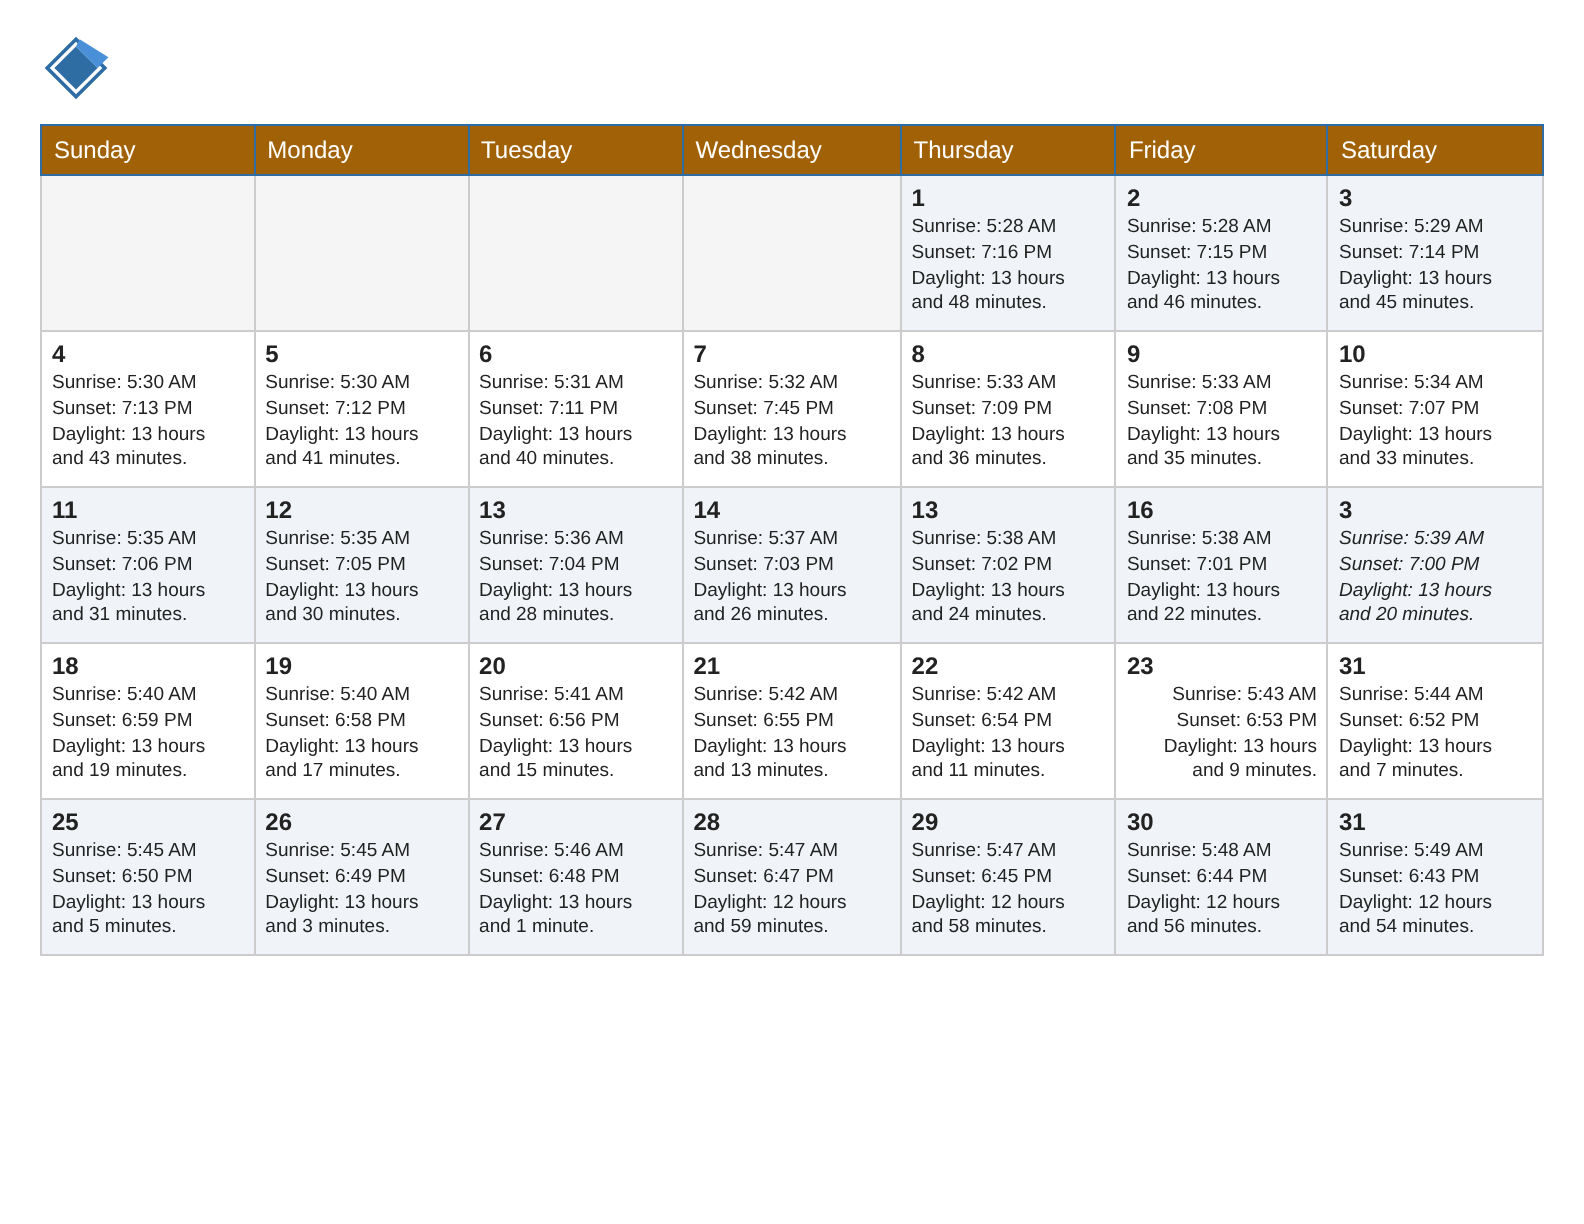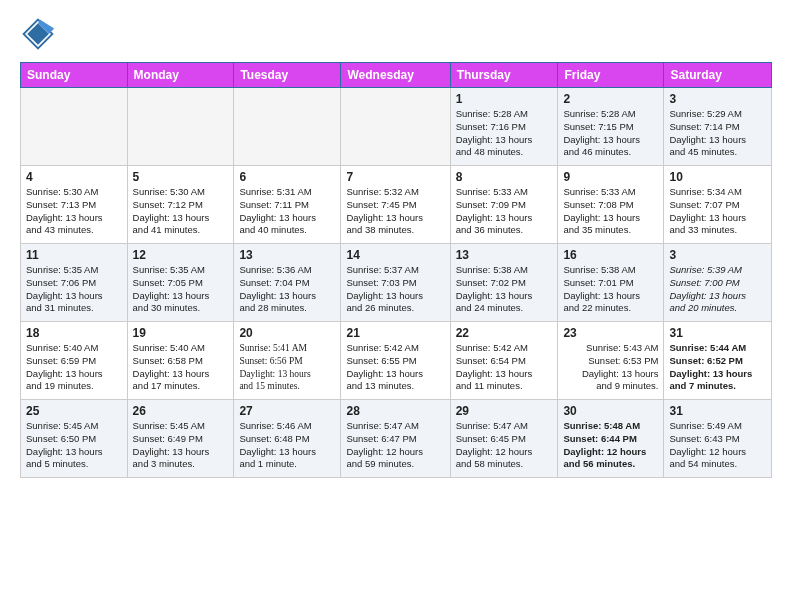--- a/index.html
+++ b/index.html
@@ -46,24 +46,24 @@
     }
     .location {
       font-size: 14px;
       color: #444;
     }
     table {
       width: 100%;
       border-collapse: collapse;
     }
     th {
-      background-color: #d946ef;
+      background-color: #a16207;
       color: #fff;
       font-size: 12px;
-      font-weight: bold;
+      font-weight: normal;
       padding: 5px 6px;
       text-align: left;
       border: 1px solid #2e6da4;
     }
     td {
       vertical-align: top;
       padding: 4px 5px;
       border: 1px solid #ccc;
       font-size: 10px;
       color: #222;
@@ -264,21 +264,21 @@
           </td>
           <td>
             <span class="day-num">19</span>
             <div class="cell-text" style="white-space: pre-line;">Sunrise: 5:40 AM
 Sunset: 6:58 PM
 Daylight: 13 hours
 and 17 minutes.</div>
           </td>
           <td>
             <span class="day-num">20</span>
-            <div class="cell-text" style="white-space: pre-line; font-family: Liberation Serif, serif;">Sunrise: 5:41 AM
+            <div class="cell-text" style="white-space: pre-line;">Sunrise: 5:41 AM
 Sunset: 6:56 PM
 Daylight: 13 hours
 and 15 minutes.</div>
           </td>
           <td>
             <span class="day-num">21</span>
             <div class="cell-text" style="white-space: pre-line;">Sunrise: 5:42 AM
 Sunset: 6:55 PM
 Daylight: 13 hours
 and 13 minutes.</div>
@@ -292,21 +292,21 @@
           </td>
           <td>
             <span class="day-num">23</span>
             <div class="cell-text" style="white-space: pre-line; text-align: right;">Sunrise: 5:43 AM
 Sunset: 6:53 PM
 Daylight: 13 hours
 and 9 minutes.</div>
           </td>
           <td>
             <span class="day-num">31</span>
-            <div class="cell-text" style="white-space: pre-line; font-weight: bold;">Sunrise: 5:44 AM
+            <div class="cell-text" style="white-space: pre-line;">Sunrise: 5:44 AM
 Sunset: 6:52 PM
 Daylight: 13 hours
 and 7 minutes.</div>
           </td>
         </tr>
         <tr>
           <td class="shaded">
             <span class="day-num">25</span>
             <div class="cell-text" style="white-space: pre-line;">Sunrise: 5:45 AM
 Sunset: 6:50 PM
@@ -336,21 +336,21 @@
           </td>
           <td class="shaded">
             <span class="day-num">29</span>
             <div class="cell-text" style="white-space: pre-line;">Sunrise: 5:47 AM
 Sunset: 6:45 PM
 Daylight: 12 hours
 and 58 minutes.</div>
           </td>
           <td class="shaded">
             <span class="day-num">30</span>
-            <div class="cell-text" style="white-space: pre-line; font-weight: bold;">Sunrise: 5:48 AM
+            <div class="cell-text" style="white-space: pre-line;">Sunrise: 5:48 AM
 Sunset: 6:44 PM
 Daylight: 12 hours
 and 56 minutes.</div>
           </td>
           <td class="shaded">
             <span class="day-num">31</span>
             <div class="cell-text" style="white-space: pre-line;">Sunrise: 5:49 AM
 Sunset: 6:43 PM
 Daylight: 12 hours
 and 54 minutes.</div>

